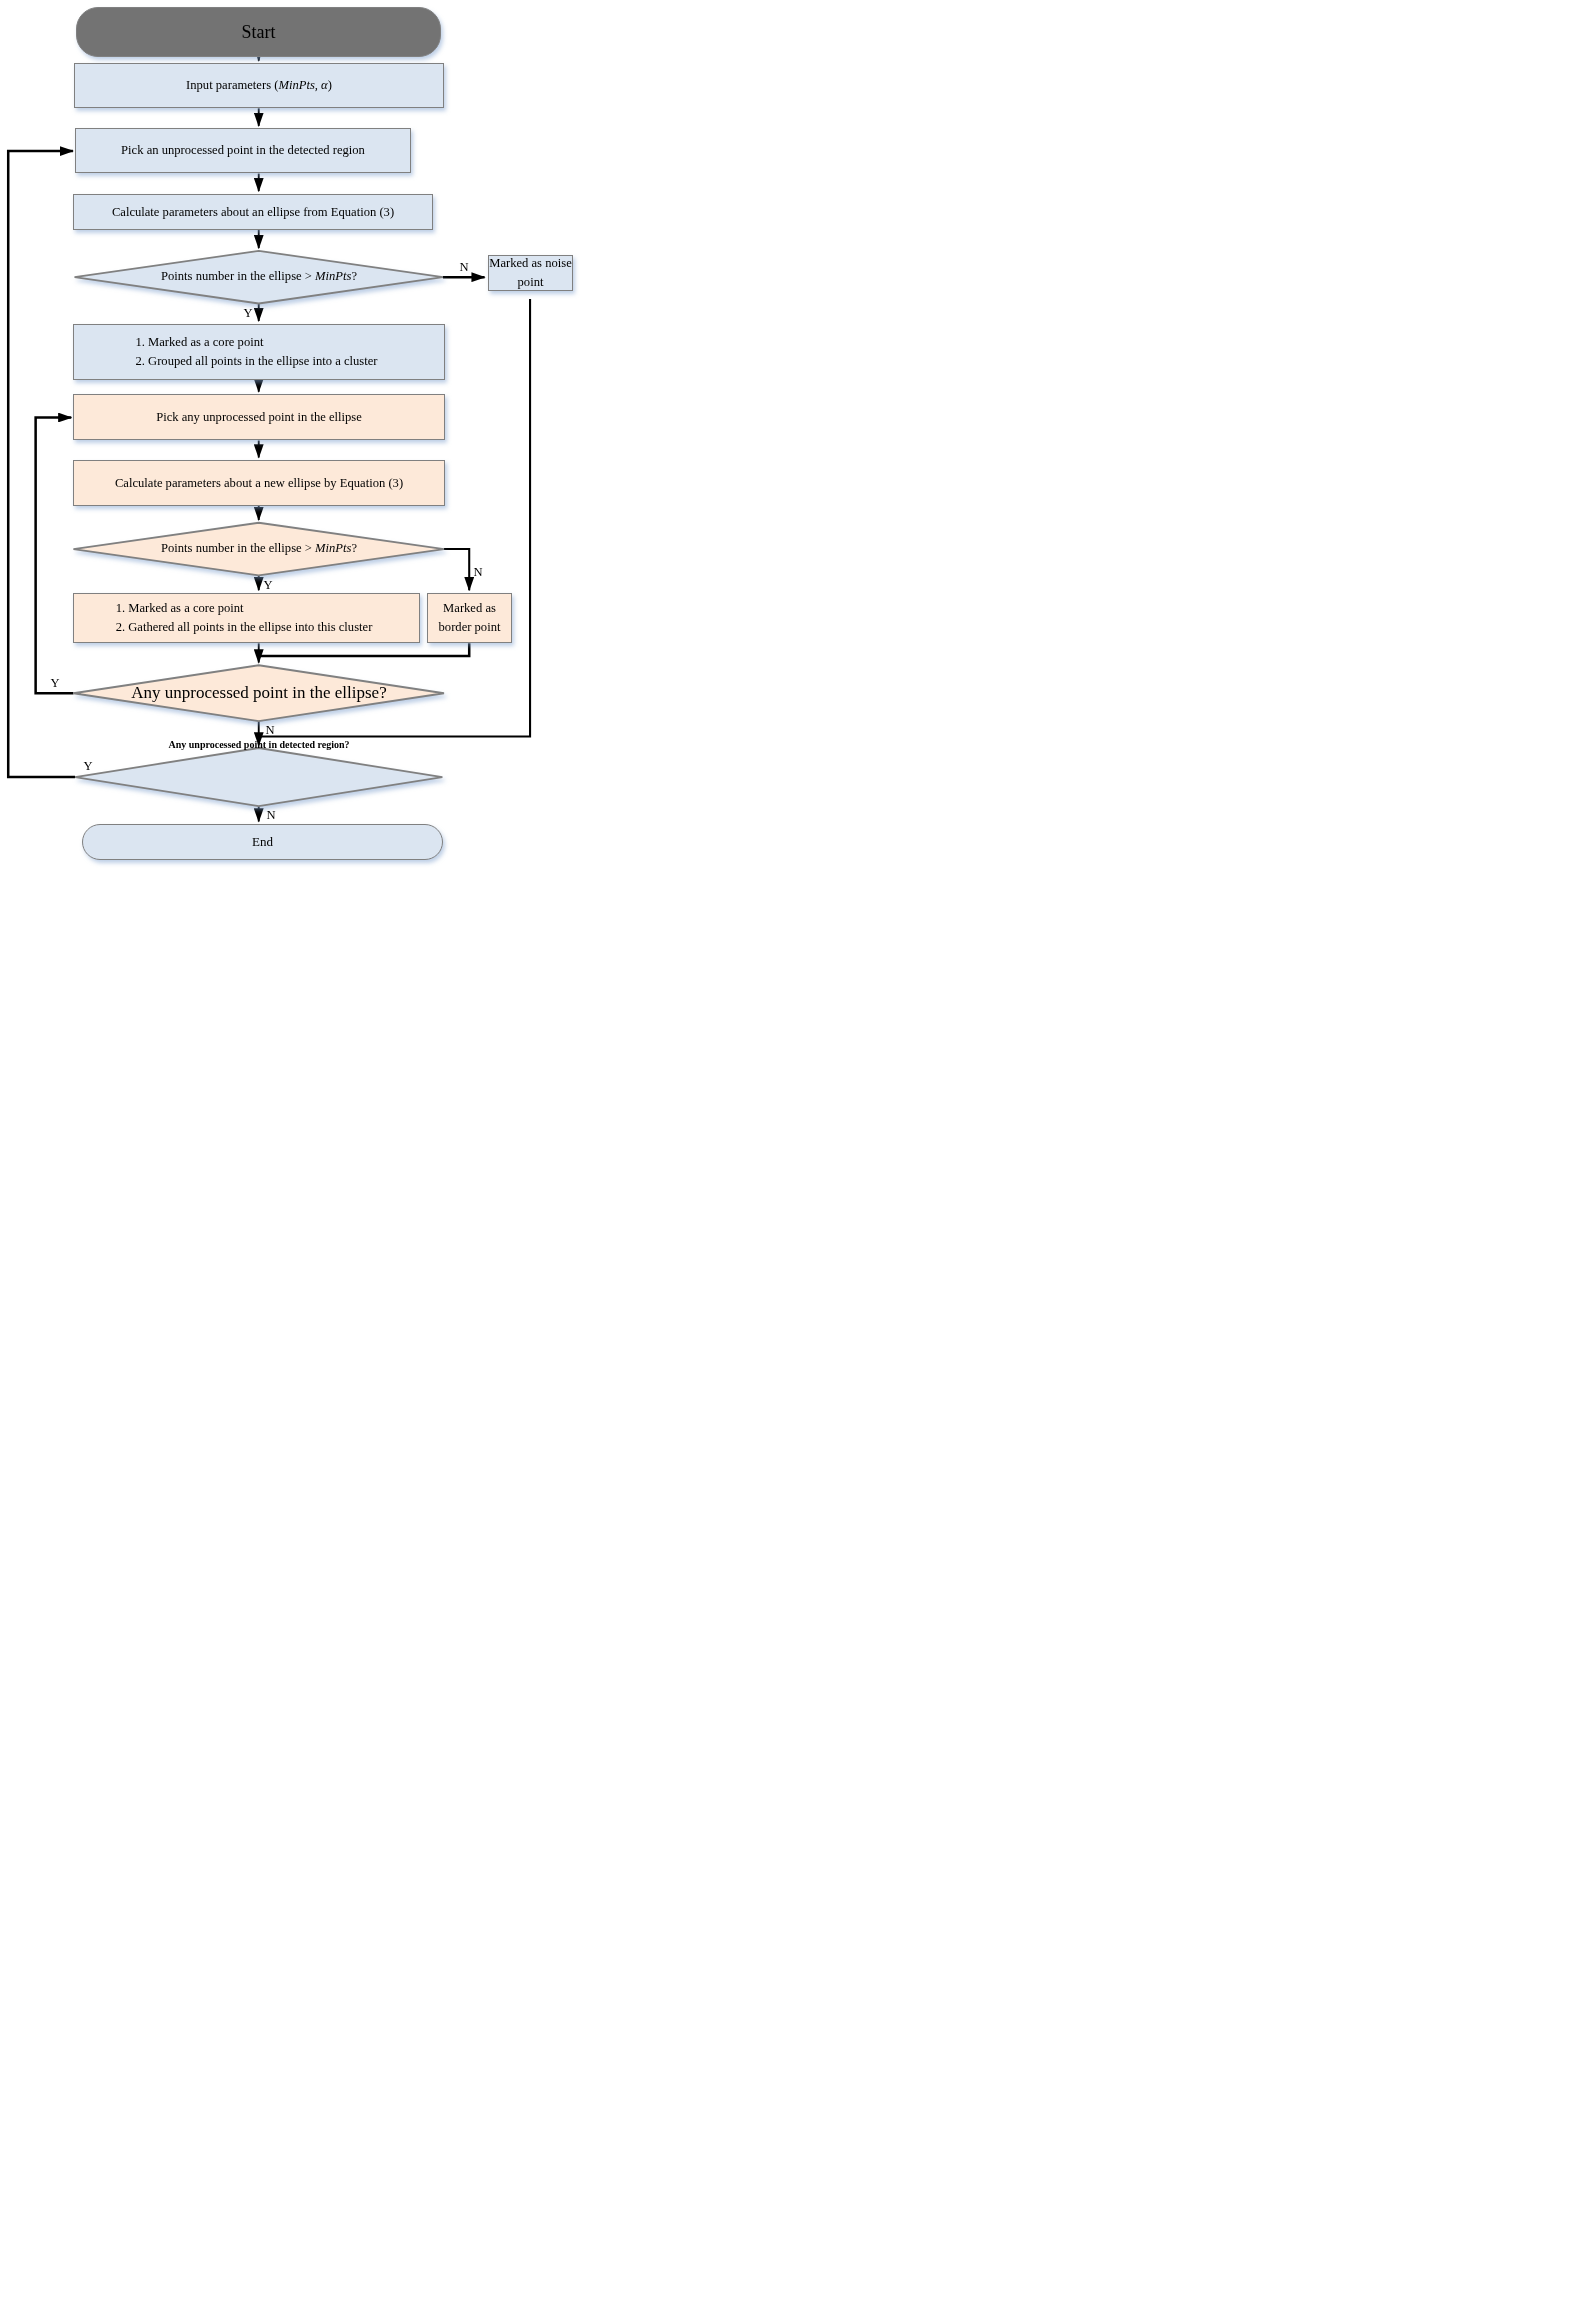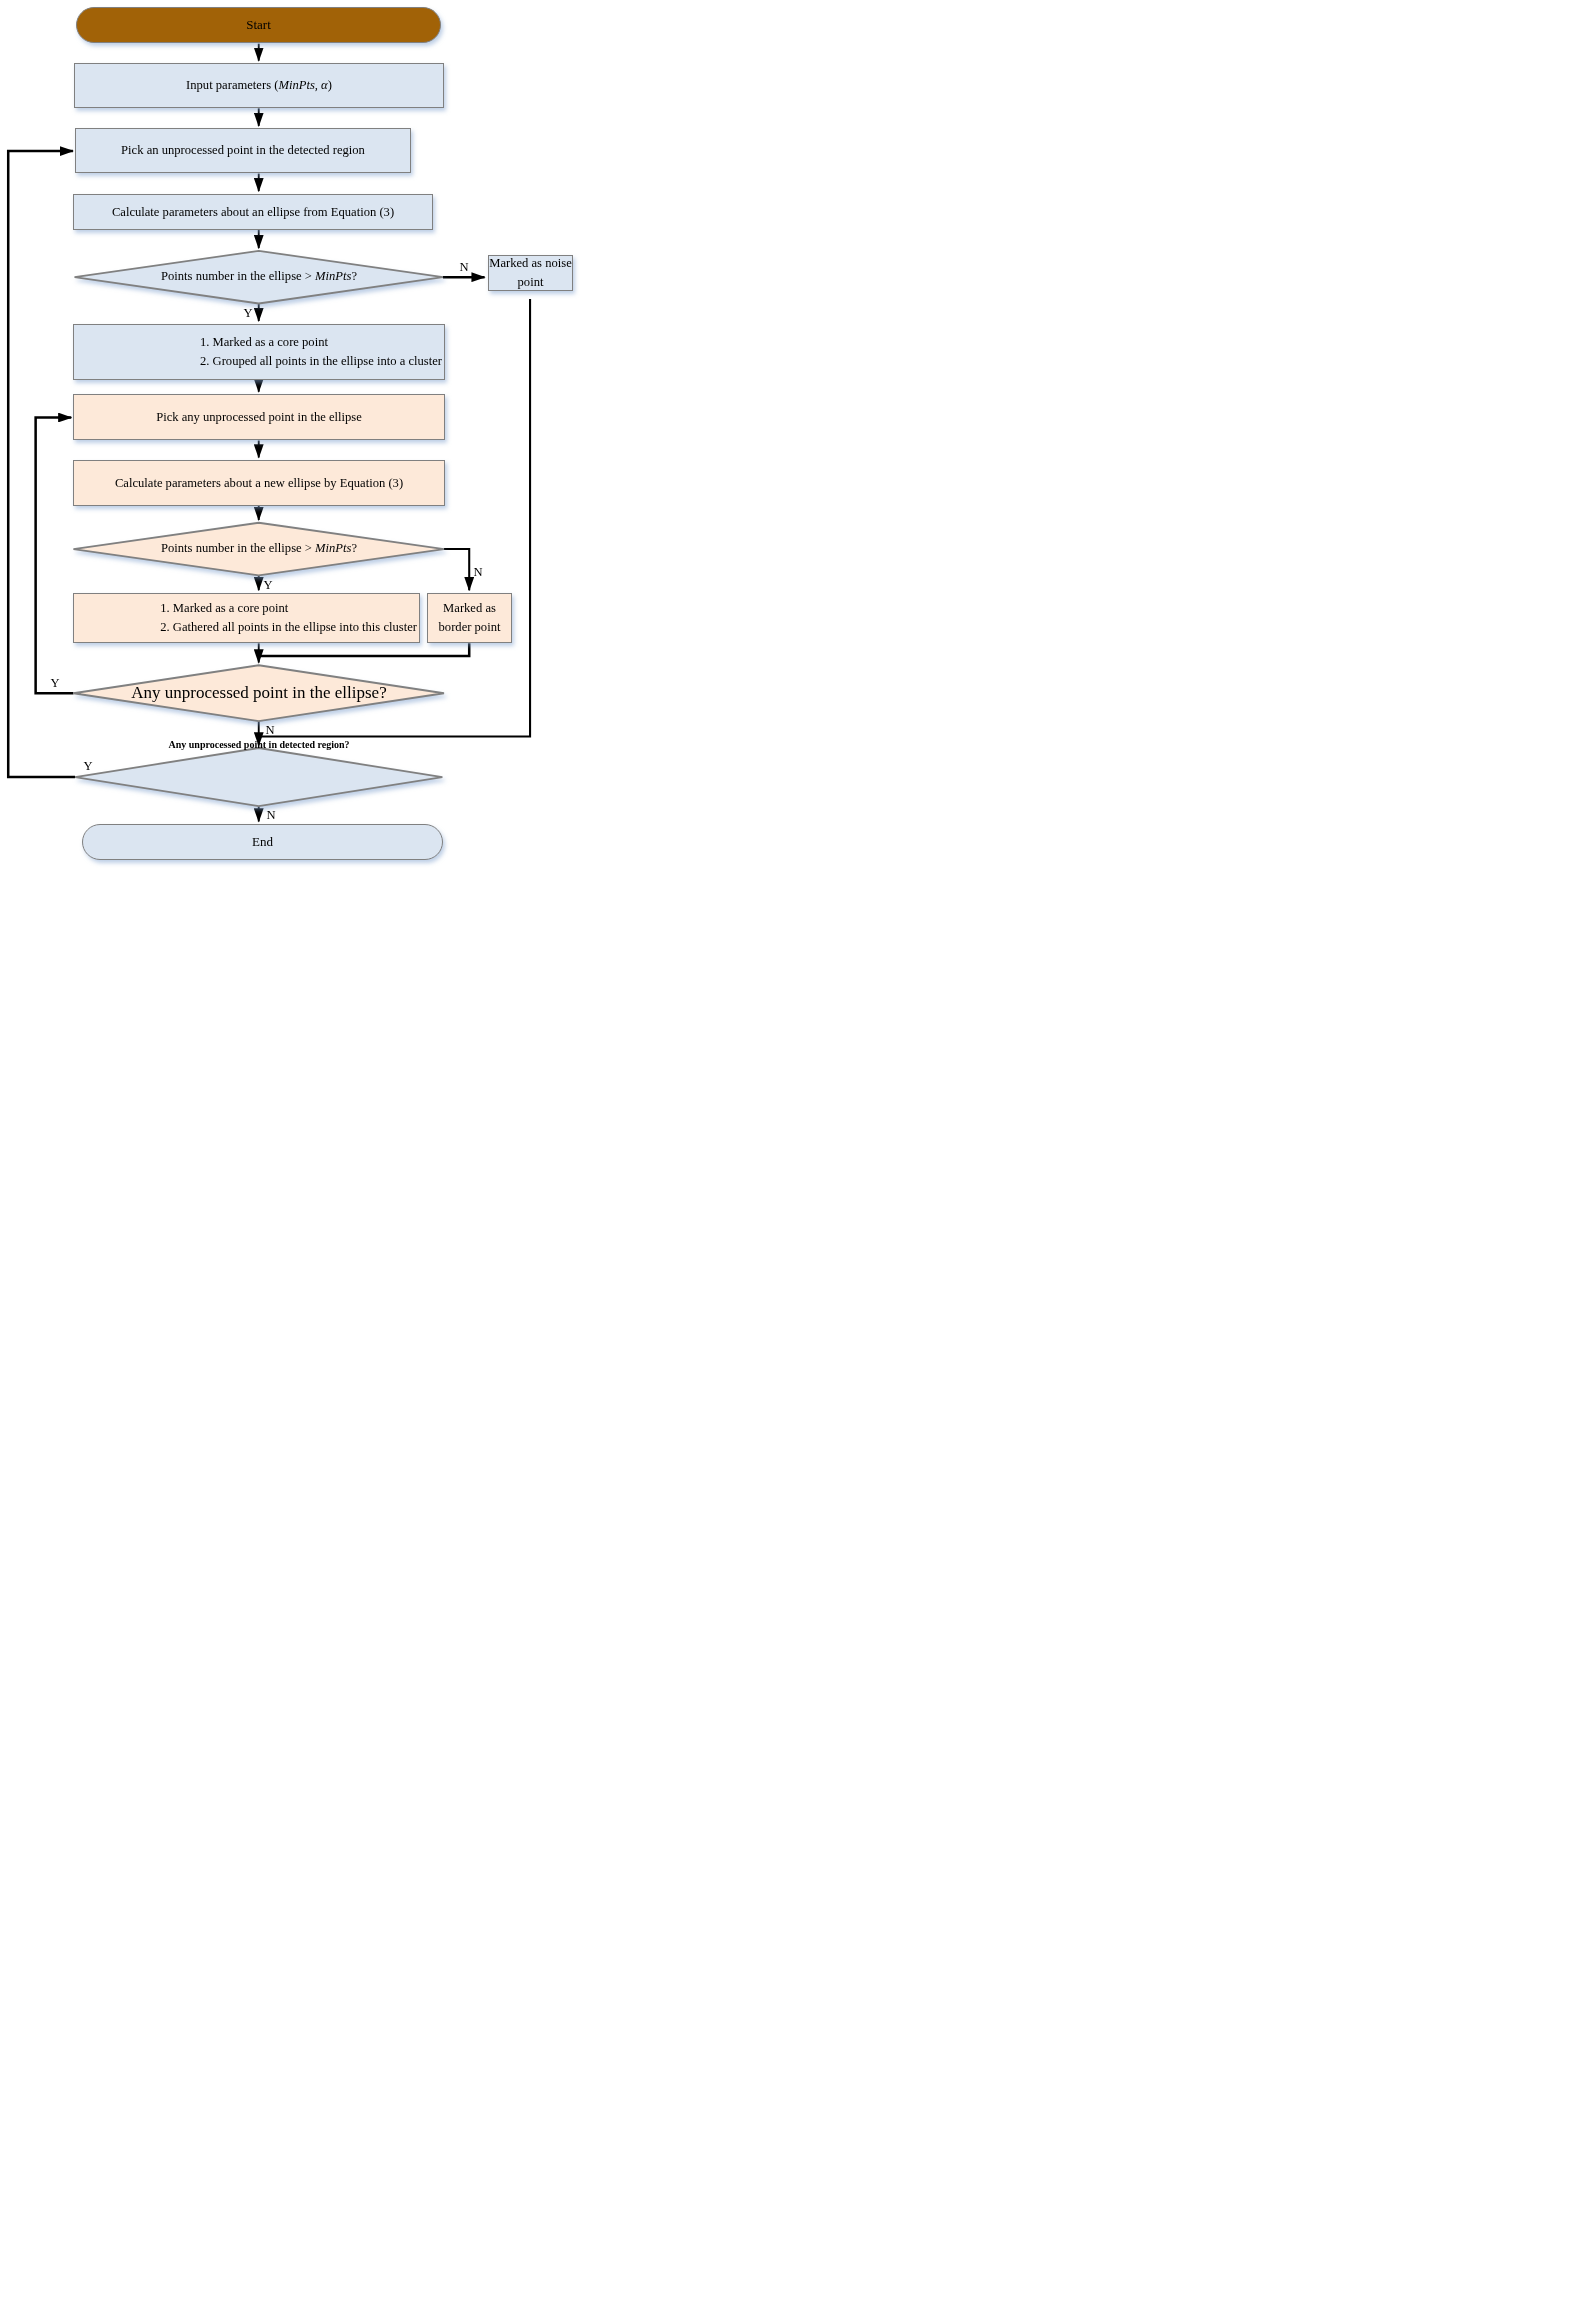--- a/index.html
+++ b/index.html
@@ -8,21 +8,21 @@
     font-family:"Liberation Serif","DejaVu Serif",serif;color:#000;overflow:hidden;
   }
   #edges{position:absolute;left:0;top:0;}
   #nodes{position:absolute;left:0;top:0;width:100%;height:100%;}
   .node{
     position:absolute;box-sizing:border-box;border:1.6px solid #808080;
     display:flex;align-items:center;justify-content:center;text-align:center;
     line-height:1.5;filter:drop-shadow(2.2px 3.3px 2.2px rgba(125,160,205,0.50));
   }
   .node.pill{border-radius:22px;}
-  .node.left{justify-content:flex-end;text-align:left;padding-left:10px;padding-right:2px;}
+  .node.left{justify-content:center;text-align:left;padding-left:10px;padding-right:15px;}
   .tx{display:block;}
   .dtext{
     position:absolute;transform:translate(-50%,-50%);text-align:center;
     white-space:nowrap;line-height:1.2;
   }
   .lbl{position:absolute;transform:translate(-50%,-50%);font-size:12.6px;}
   .edge{fill:none;stroke:#000;stroke-linecap:butt;stroke-linejoin:miter;}
   .dia{stroke:#808080;stroke-width:3.4;filter:drop-shadow(4px 6px 4px rgba(125,160,205,0.50));}
   .it{font-style:italic;}
 </style>
@@ -57,21 +57,21 @@
         <polyline points="472,1470 472,1498" class="edge" stroke-width="3.4" marker-end="url(#arrow)"></polyline>
       </g>
     <g id="diamond-group">
         <polygon points="472,457 808,505 472,553 136,505" fill="#dbe5f1" class="dia"></polygon>
         <polygon points="472,953 810,1001 472,1049 134,1001" fill="#fde9d9" class="dia"></polygon>
         <polygon points="472,1213 810,1264 472,1315 134,1264" fill="#fde9d9" class="dia"></polygon>
         <polygon points="472,1364 807,1417 472,1470 137,1417" fill="#dbe5f1" class="dia"></polygon>
       </g>
   </svg>
   <div id="nodes">
-      <div class="node pill" style="left: 76px; top: 7.1px; width: 365px; height: 36px; background: #a16207; font-size: 13px;">
+      <div class="node pill" style="left: 76px; top: 7.1px; width: 365px; height: 50px; background: #737373; font-size: 18px;">
         <div class="tx"><span>Start</span></div>
       </div>
       <div class="node rect" style="left: 74px; top: 63px; width: 370px; height: 45px; background: rgb(219, 229, 241); font-size: 12.6px;">
         <div class="tx"><span>Input parameters (</span><span class="it">MinPts, α</span><span>)</span></div>
       </div>
       <div class="node rect" style="left: 75px; top: 128px; width: 336px; height: 45px; background: rgb(219, 229, 241); font-size: 12.6px;">
         <div class="tx"><span>Pick an unprocessed point in the detected region</span></div>
       </div>
       <div class="node rect" style="left: 73px; top: 194px; width: 360px; height: 36px; background: rgb(219, 229, 241); font-size: 12.6px;">
         <div class="tx"><span>Calculate parameters about an ellipse from Equation (3)</span></div>

